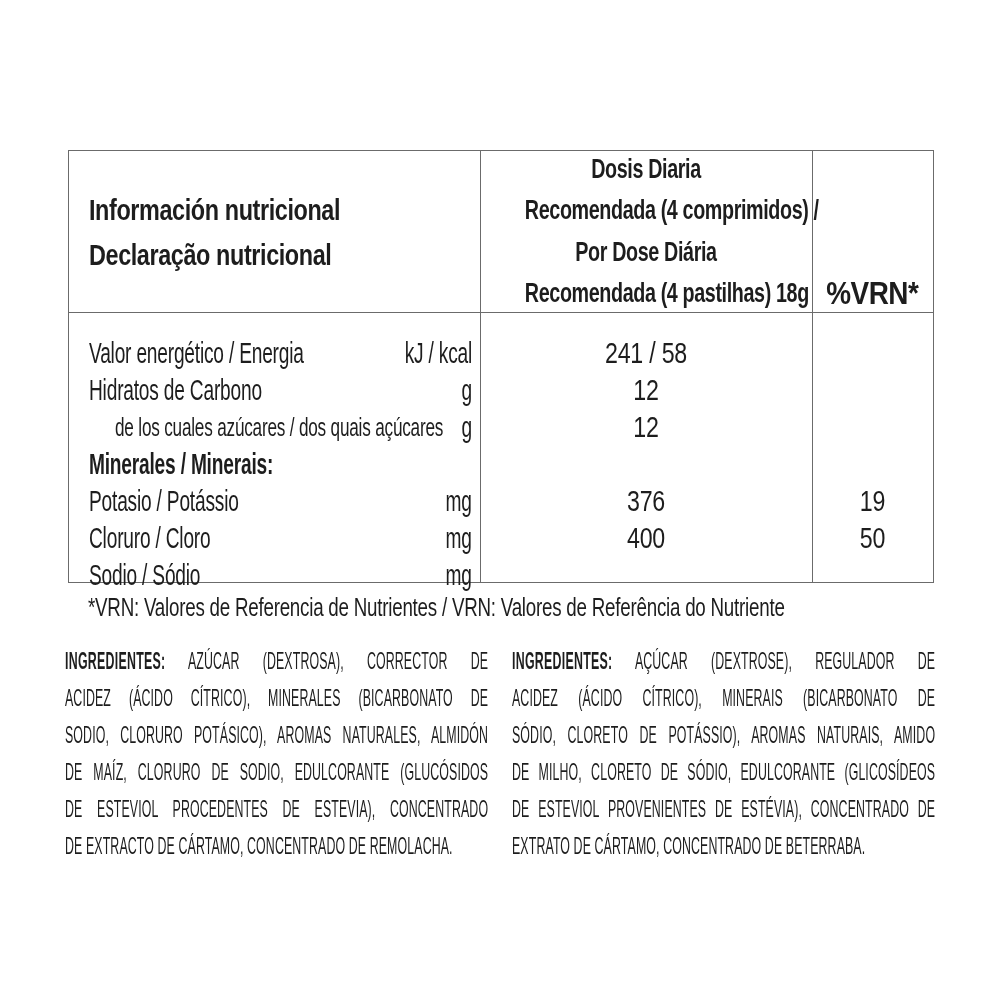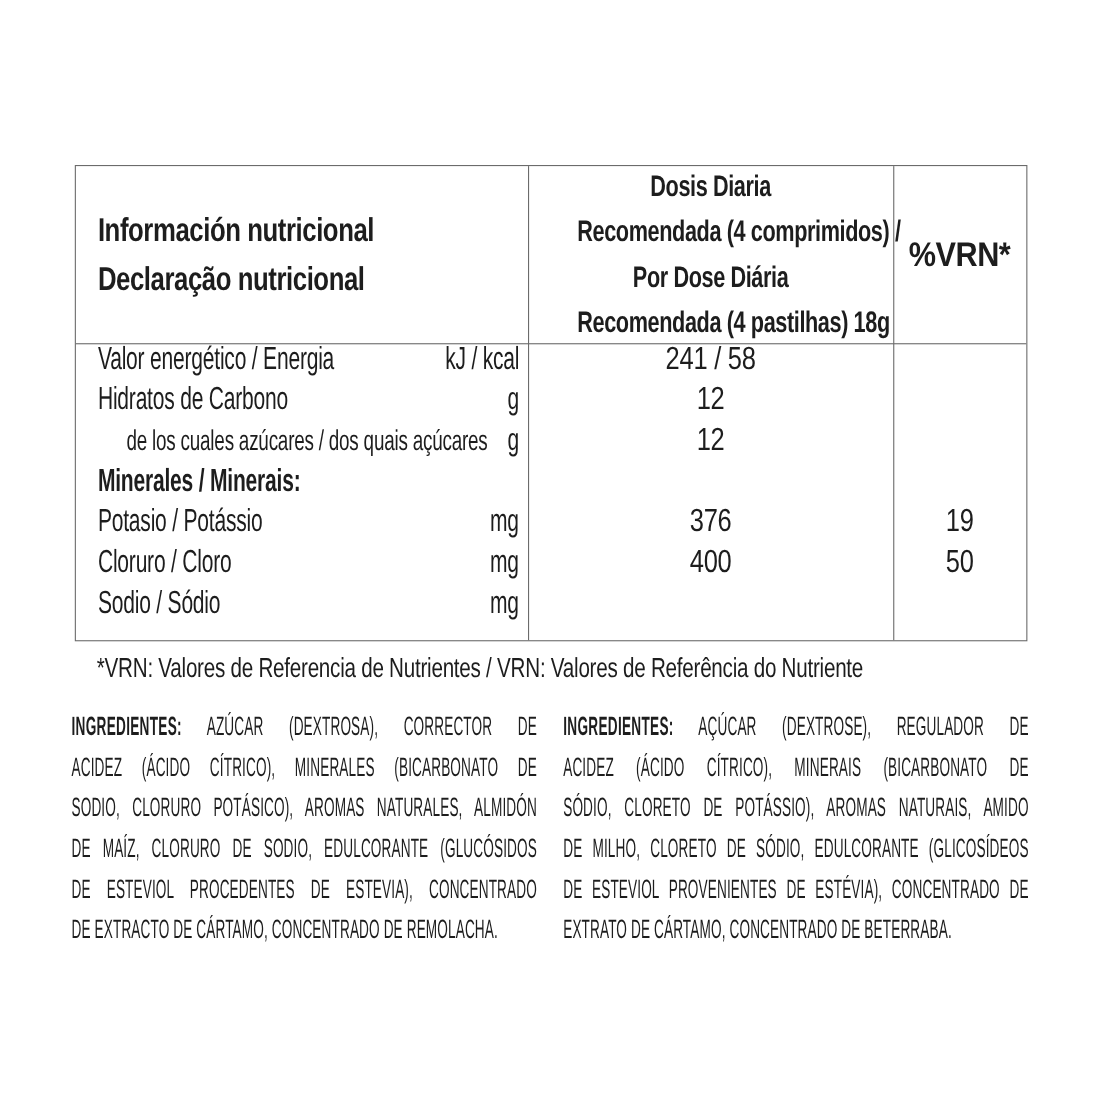--- a/index.html
+++ b/index.html
@@ -16,36 +16,36 @@
     border:1px solid #6b6b6b;background:#fff;
   }
   .vline{position:absolute;top:0;width:1px;height:431px;background:#6b6b6b;}
   .vline.v1{left:411px;}
   .vline.v2{left:743px;}
   .hline{position:absolute;left:0;top:161px;width:864px;height:1px;background:#6b6b6b;}
 
   .hdr{display:flex;height:161px;}
   .hc1{width:411px;display:flex;flex-direction:column;justify-content:center;padding-left:20px;box-sizing:border-box;}
   .hc2{width:332px;display:flex;flex-direction:column;justify-content:space-between;}
-  .hc3{width:121px;display:flex;align-items:center;justify-content:center;}
+  .hc3{width:121px;display:flex;align-items:flex-end;justify-content:center;}
 
   .title-line{
     font-size:30px;font-weight:700;line-height:45px;white-space:nowrap;
     transform:scaleX(0.78);transform-origin:left center;letter-spacing:-0.5px;
   }
   .hc2 .line{
     font-size:27px;font-weight:700;line-height:37px;text-align:center;white-space:nowrap;
     transform:scaleX(0.73);letter-spacing:-0.5px;
   }
   .vrn-head{
     font-size:31px;font-weight:700;white-space:nowrap;
     transform:scaleX(0.9);letter-spacing:-0.5px;
   }
 
-  .tbody{position:absolute;left:0;top:151px;width:864px;height:269px;padding-top:6px;box-sizing:border-box;}
+  .tbody{position:absolute;left:0;top:178px;width:864px;height:269px;padding-top:6px;box-sizing:border-box;}
   .trow{display:flex;height:37px;}
   .bc1{width:411px;position:relative;}
   .bc2{width:332px;}
   .bc3{width:121px;}
   .lab{
     position:absolute;left:20px;top:0;line-height:37px;font-size:29px;white-space:nowrap;
     transform:scaleX(0.66);transform-origin:left center;letter-spacing:-0.3px;
   }
   .lab.ind{left:46px;font-size:26px;}
   .lab.b{font-weight:700;}

